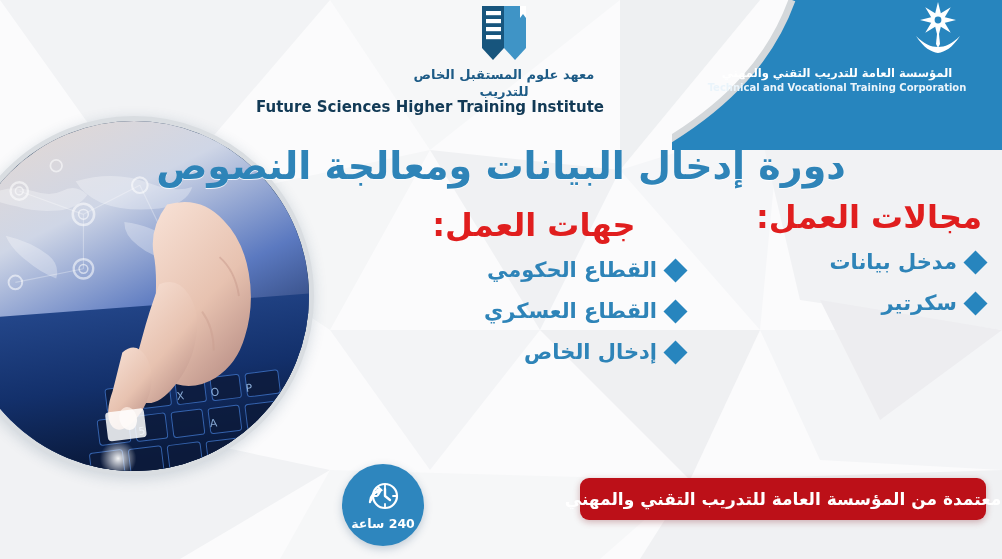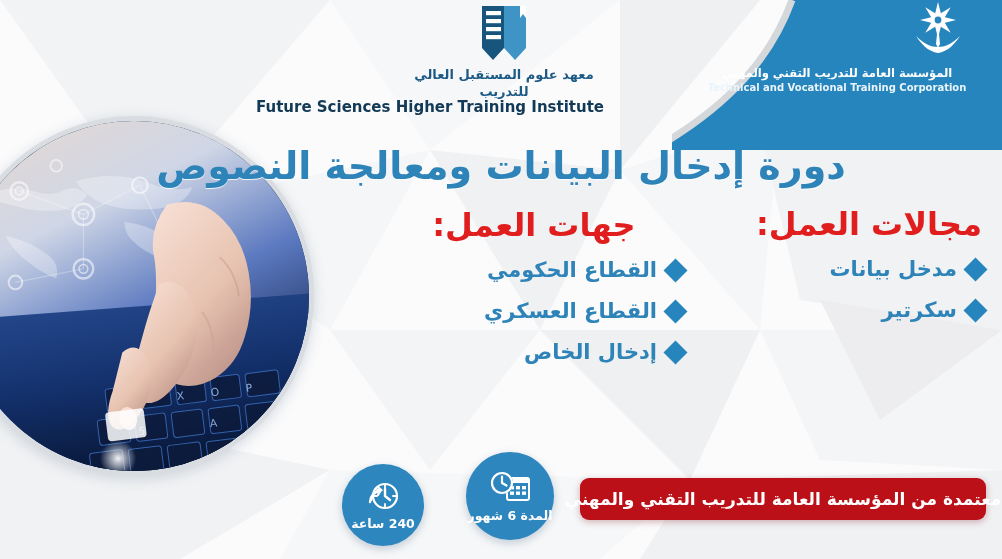--- a/index.html
+++ b/index.html
@@ -35,21 +35,21 @@
               box-shadow:0 3px 14px rgba(40,70,100,.18);overflow:hidden;background:#0a2a4e;}
   .photo-ring svg{display:block;width:100%;height:100%;}
 
   
   .title{position:absolute;top:144px;left:0;width:1002px;text-align:center;
          color:#2e84b8;font-size:38px;font-weight:700;letter-spacing:.5px;
          text-shadow:0 1px 0 rgba(255,255,255,.8);direction:rtl;}
 
   
   .col{position:absolute;direction:rtl;text-align:center;}
-  .col-right{top:205px;right:18px;width:230px;}
+  .col-right{top:198px;right:18px;width:230px;}
   .col-left{top:206px;right:318px;width:300px;}
   .col-head{color:#e01e1e;font-size:32px;font-weight:700;margin-bottom:14px;}
   .bullet-row{display:flex;align-items:center;gap:10px;margin-bottom:17px;}
   .bullet-row .lbl{color:#2e84b8;font-size:21px;font-weight:700;}
   .diamond{width:17px;height:17px;background:#2785be;transform:rotate(45deg);flex:0 0 auto;}
 
   
   .badge{position:absolute;width:82px;height:82px;border-radius:50%;background:#2e86be;
          box-shadow:0 3px 9px rgba(30,70,110,.25);display:flex;flex-direction:column;
          align-items:center;justify-content:center;gap:2px;}
@@ -123,21 +123,21 @@
       <path d="M6 2 H28 V44 L17 56 L6 44 Z" fill="#17557d"></path>
       <path d="M28 2 H50 V44 L39 56 L28 44 Z" fill="#3f94c6"></path>
       <path d="M44 2 H50 V14 L47 10 L44 14 Z" fill="#ffffff"></path>
       <g fill="#ffffff">
         <rect x="10" y="7" width="15" height="4.2"></rect>
         <rect x="10" y="15" width="15" height="4.2"></rect>
         <rect x="10" y="23" width="15" height="4.2"></rect>
         <rect x="10" y="31" width="15" height="4.2"></rect>
       </g>
     </svg>
-    <div class="inst-ar">معهد علوم المستقبل العالي للتدريب</div>
+    <div class="inst-ar">معهد علوم المستقبل الخاص للتدريب</div>
     <div class="inst-en">Future Sciences Higher Training Institute</div>
   </div>
 
   <div class="photo-wrap">
     <div class="photo-ring">
       <svg viewBox="0 0 360 360" preserveAspectRatio="xMidYMid slice" aria-hidden="true">
         <defs>
           <linearGradient id="skyg" x1="0" y1="0" x2="0.5" y2="1">
             <stop offset="0%" stop-color="#e8d9cf"></stop>
             <stop offset="35%" stop-color="#cfd6e6"></stop>
@@ -278,36 +278,18 @@
         <line x1="8" y1="16" x2="11" y2="16"></line>
       </g>
       <path d="M19 9 L19 16 L24 20" fill="none" stroke="#ffffff" stroke-width="2.4" stroke-linecap="round" stroke-linejoin="round"></path>
       <path d="M5 20 q2 -8 10 -10 l-3 -3 M15 10 l-3 5" fill="none" stroke="#ffffff" stroke-width="2.2" stroke-linecap="round"></path>
       <path d="M4 22 q1 -10 11 -12" fill="none" stroke="#ffffff" stroke-width="2.4" stroke-linecap="round"></path>
       <path d="M15 10 l-5 -2 l1 6 Z" fill="#ffffff"></path>
     </svg>
     <span class="btxt">240 ساعة</span>
   </div>
 
-  <div class="badge" id="badge-duration">
-    <svg width="42" height="36" viewBox="0 0 42 36" aria-hidden="true">
-      <rect x="18" y="8" width="22" height="22" rx="2" fill="none" stroke="#ffffff" stroke-width="2"></rect>
-      <rect x="18" y="8" width="22" height="5" fill="#ffffff"></rect>
-      <g fill="#ffffff">
-        <rect x="21" y="16" width="4" height="3.4"></rect>
-        <rect x="27" y="16" width="4" height="3.4"></rect>
-        <rect x="33" y="16" width="4" height="3.4"></rect>
-        <rect x="21" y="21.5" width="4" height="3.4"></rect>
-        <rect x="27" y="21.5" width="4" height="3.4"></rect>
-        <rect x="33" y="21.5" width="4" height="3.4"></rect>
-      </g>
-      <circle cx="13" cy="13" r="11" fill="#2e86be"></circle>
-      <circle cx="13" cy="13" r="10" fill="none" stroke="#ffffff" stroke-width="2.2"></circle>
-      <path d="M13 6.5 L13 13 L17.5 15.5" fill="none" stroke="#ffffff" stroke-width="2.2" stroke-linecap="round" stroke-linejoin="round"></path>
-    </svg>
-    <span class="btxt">المدة 6 شهور</span>
-  </div>
 
   <div class="pill">
     <span>معتمدة من المؤسسة العامة للتدريب التقني والمهني</span>
   </div>
 
 </div>
 
 </body></html>

